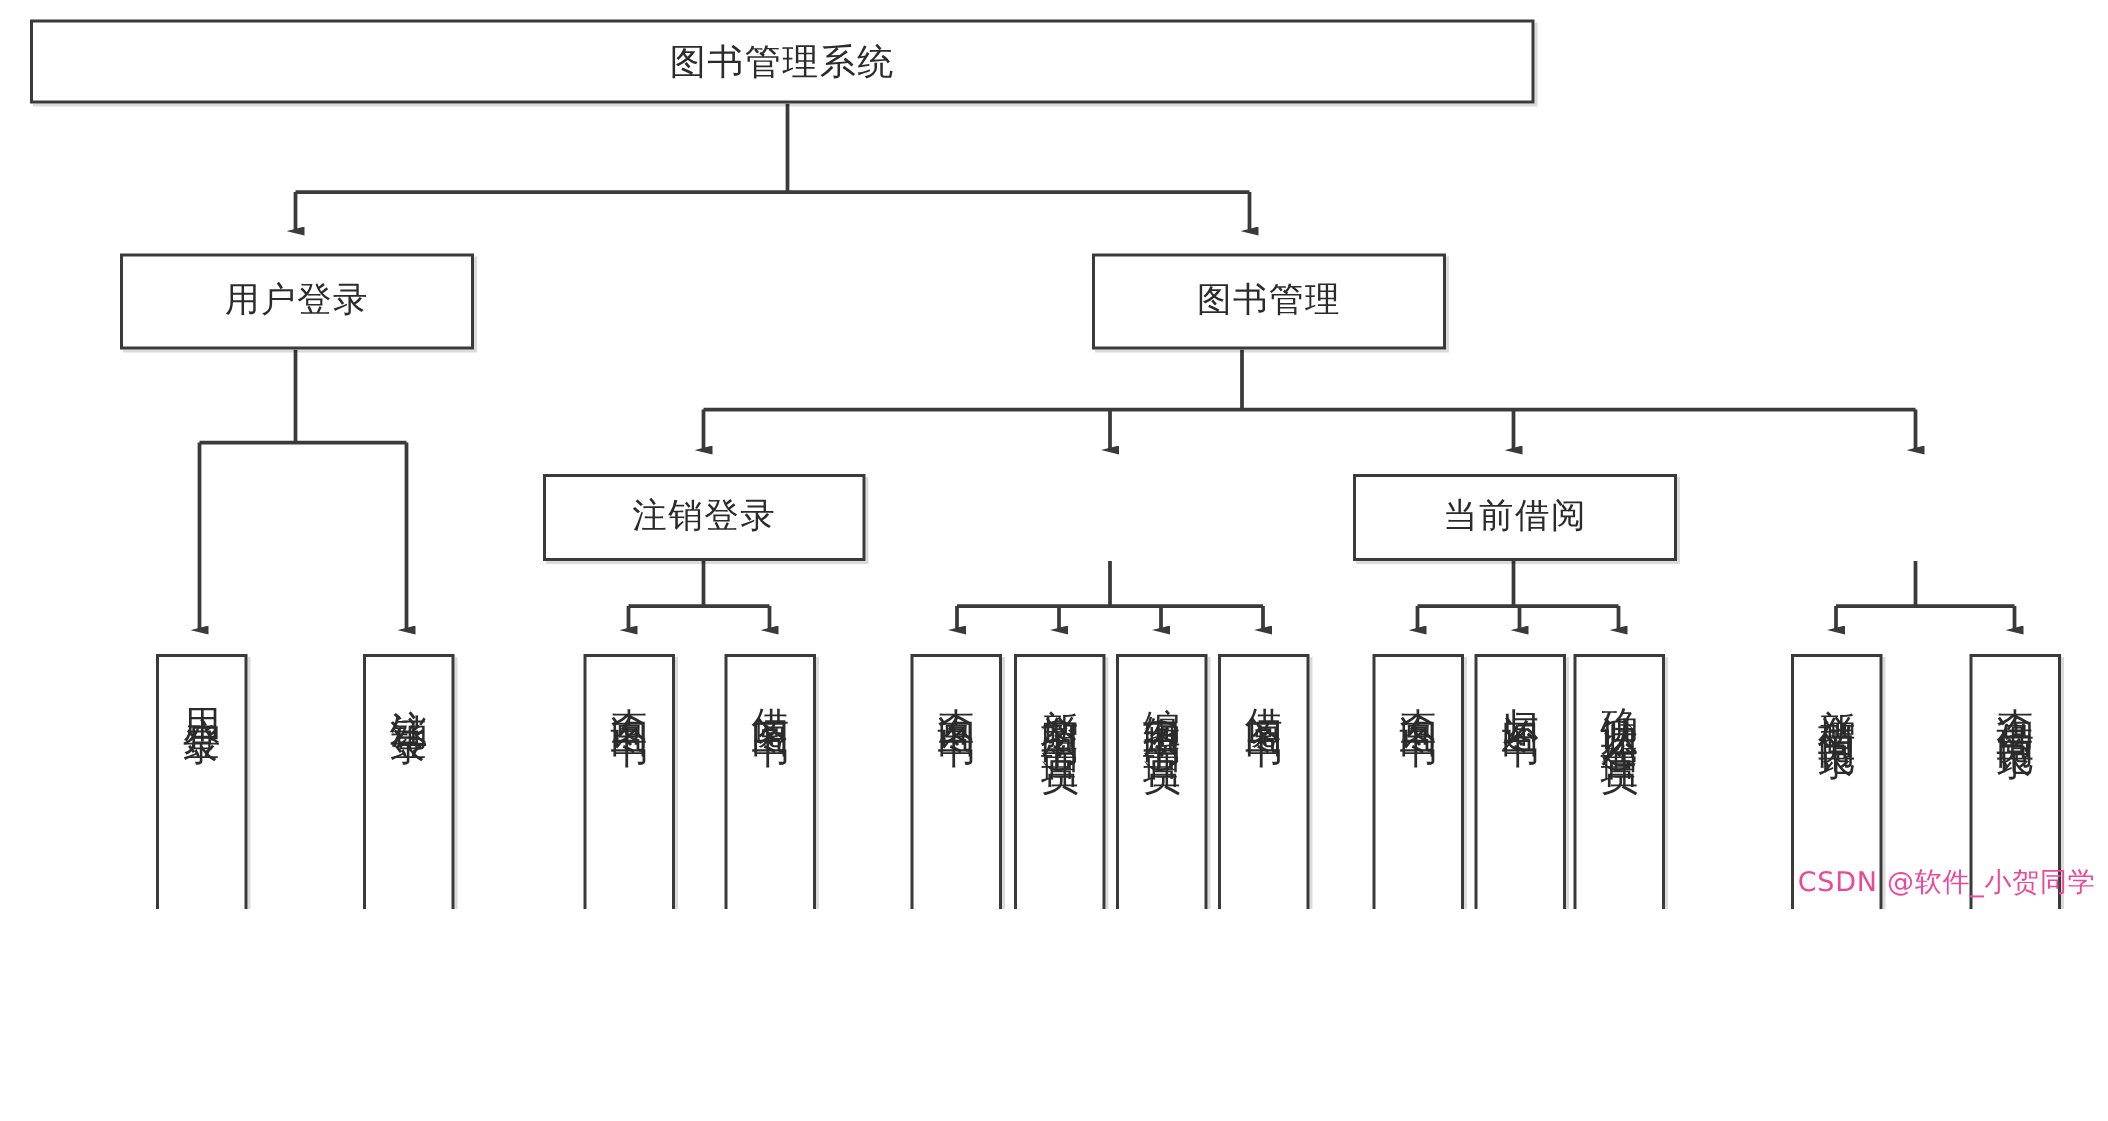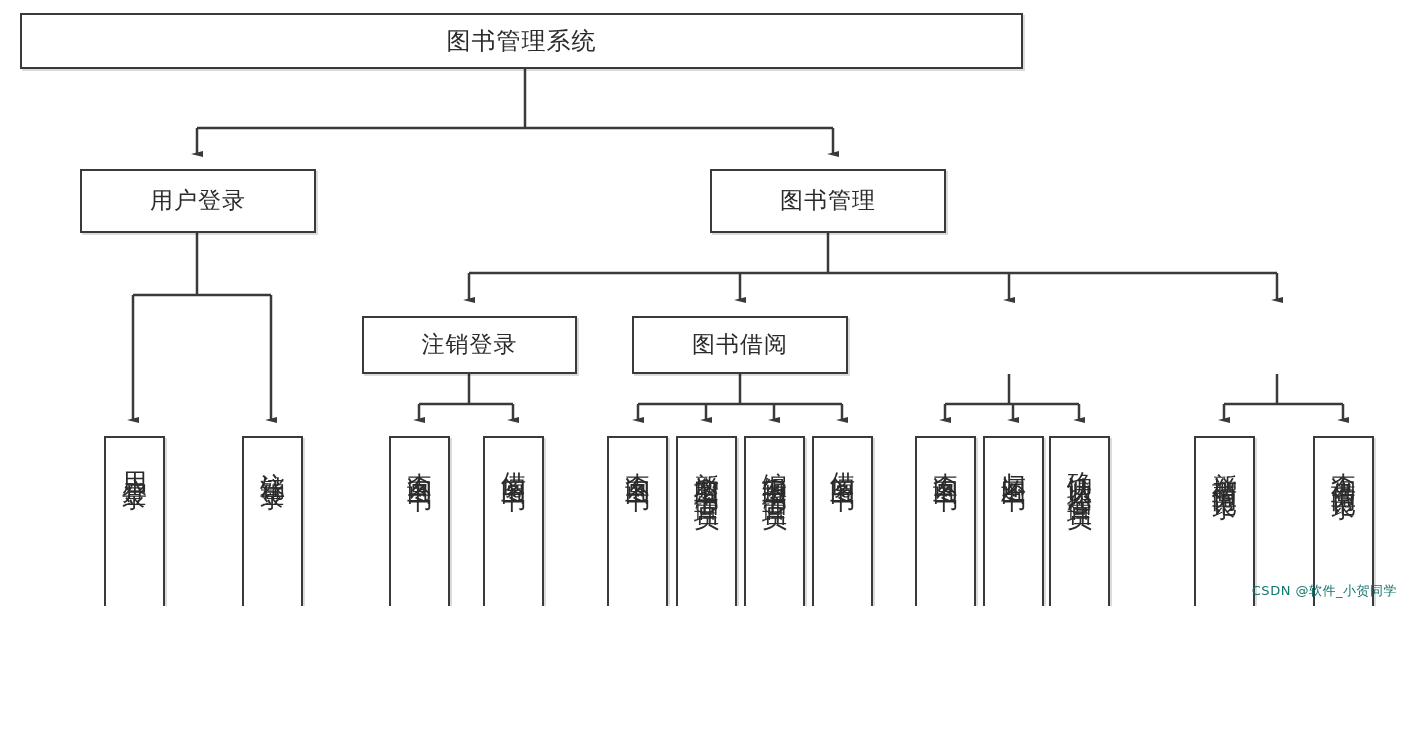--- a/index.html
+++ b/index.html
@@ -54,22 +54,22 @@
     font-size: 25px;
     letter-spacing: 5px;
     line-height: 1;
     white-space: nowrap;
     display: block;
   }
   .watermark {
     position: absolute;
     right: 8px;
     bottom: 6px;
-    font-size: 13px;
-    color: #0f766e;
+    font-size: 18px;
+    color: #ec4899;
     white-space: nowrap;
     z-index: 5;
     letter-spacing: 0.5px;
   }
 </style>
 </head>
 <body>
 
 <div id="canvas">
 
@@ -123,29 +123,29 @@
     </g>
   </svg>
 
   <div class="node h root" style="left:20px; top:13px; width:1003px; height:56px;">
     <span>图书管理系统</span>
   </div>
 
   <div class="node h" style="left:80px; top:169px; width:236px; height:64px;">
     <span>用户登录</span>
   </div>
-  <div class="node h" style="left:710px; top:169px; width:236px; height:64px;">
+  <div class="node h" style="left:728px; top:169px; width:236px; height:64px;">
     <span>图书管理</span>
   </div>
 
   <div class="node h" style="left:362px; top:316px; width:215px; height:58px;">
     <span>注销登录</span>
   </div>
-  <div class="node h" style="left:632px; top:316px; width:216px; height:58px;">
-    <span>图书借阅</span>
+  <div class="node h" style="left:902px; top:316px; width:216px; height:58px;">
+    <span>当前借阅</span>
   </div>
 
   <div class="node v" style="left:104px; top:436px; width:61px; height:299px;">
     <span class="vtext">用户登录</span>
   </div>
   <div class="node v" style="left:242px; top:436px; width:61px; height:299px;">
     <span class="vtext">注销登录</span>
   </div>
 
   <div class="node v" style="left:389px; top:436px; width:61px; height:299px;">

